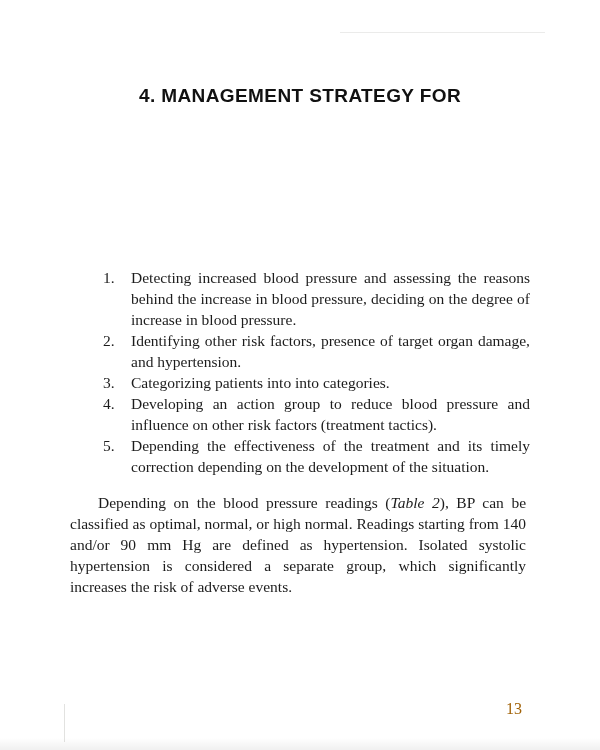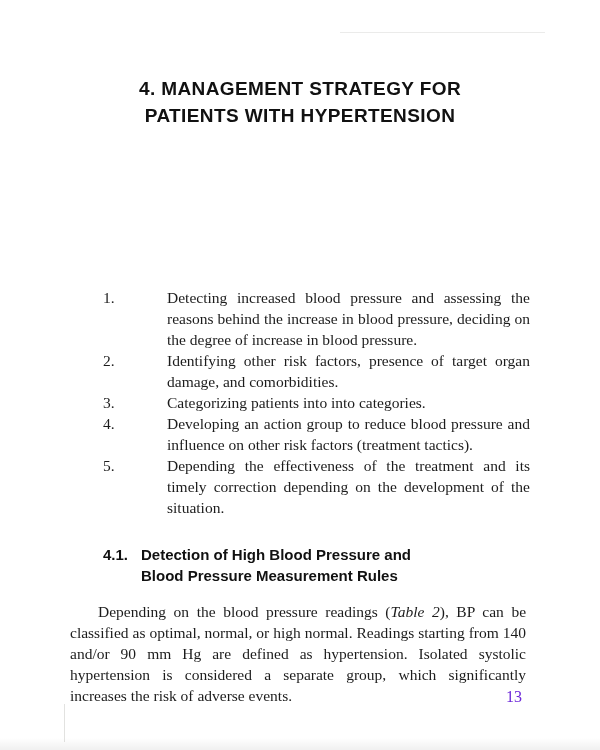--- a/index.html
+++ b/index.html
@@ -15,21 +15,21 @@
     }
     .page {
       position: relative;
       width: 600px;
       height: 750px;
       background: #ffffff;
       color: #1c1c1c;
       box-sizing: border-box;
     }
     .content {
-      padding: 5px 70px;
+      padding: 12px 70px;
       box-sizing: border-box;
     }
     .doc-title {
       margin: 0;
       padding-top: 70px;
       text-align: center;
       font-family: "Liberation Sans", sans-serif;
       font-weight: 700;
       font-size: 19px;
       line-height: 27px;
@@ -46,21 +46,20 @@
     }
     .list-item { display: flex; }
     .list-item .num {
       flex: 0 0 21px;
       width: 21px;
       margin-right: 7px;
     }
     .list-item .txt {
       flex: 1;
       text-align: justify;
-      margin-left: 36px;
     }
 
     .section-heading {
       margin-top: 26px;
       padding-left: 33px;
       display: flex;
       font-family: "Liberation Sans", sans-serif;
       font-weight: 700;
       font-size: 15px;
       line-height: 21px;
@@ -80,23 +79,23 @@
       font-size: 15.5px;
       line-height: 21px;
       text-align: justify;
       text-indent: 28px;
     }
     .table-ref { font-style: italic; }
 
     .page-number {
       position: absolute;
       right: 78px;
-      bottom: 44px;
+      bottom: 32px;
       font-size: 16px;
-      color: #6d28d9;
+      color: #a16207;
     }
 
     
     .artifact-top {
       position: absolute;
       top: 32px;
       left: 340px;
       width: 205px;
       height: 1px;
       background: #ebebea;
@@ -121,50 +120,45 @@
 </head>
 <body>
 
 <div class="page">
   <div class="artifact-top"></div>
 
   <div class="content">
 
     <h1 class="doc-title">
       <span>4. MANAGEMENT STRATEGY FOR</span>
-      <span>PATIENTS WITH HYPERTENSION</span>
     </h1>
 
     <div class="numbered-list">
       <div class="list-item">
         <span class="num">1.</span>
         <span class="txt">Detecting increased blood pressure and assessing the reasons behind the increase in blood pressure, deciding on the degree of increase in blood pressure.</span>
       </div>
       <div class="list-item">
         <span class="num">2.</span>
-        <span class="txt">Identifying other risk factors, presence of target organ damage, and comorbidities.</span>
+        <span class="txt">Identifying other risk factors, presence of target organ damage, and hypertension.</span>
       </div>
       <div class="list-item">
         <span class="num">3.</span>
         <span class="txt">Categorizing patients into into categories.</span>
       </div>
       <div class="list-item">
         <span class="num">4.</span>
         <span class="txt">Developing an action group to reduce blood pressure and influence on other risk factors (treatment tactics).</span>
       </div>
       <div class="list-item">
         <span class="num">5.</span>
         <span class="txt">Depending the effectiveness of the treatment and its timely correction depending on the development of the situation.</span>
       </div>
     </div>
 
-    <div class="section-heading">
-      <span class="num">4.1.</span>
-      <span class="txt">Detection of High Blood Pressure and Blood Pressure Measurement Rules</span>
-    </div>
 
     <p class="body-paragraph"><span>Depending on the blood pressure readings (</span><span class="table-ref">Table 2</span><span>), BP can be classified as optimal, normal, or high normal. Readings starting from 140 and/or 90 mm Hg are defined as hypertension. Isolated systolic hypertension is considered a separate group, which significantly increases the risk of adverse events.</span></p>
 
   </div>
 
   <div class="page-number">13</div>
 
   <div class="artifact-left"></div>
   <div class="artifact-bottom"></div>
 </div>

